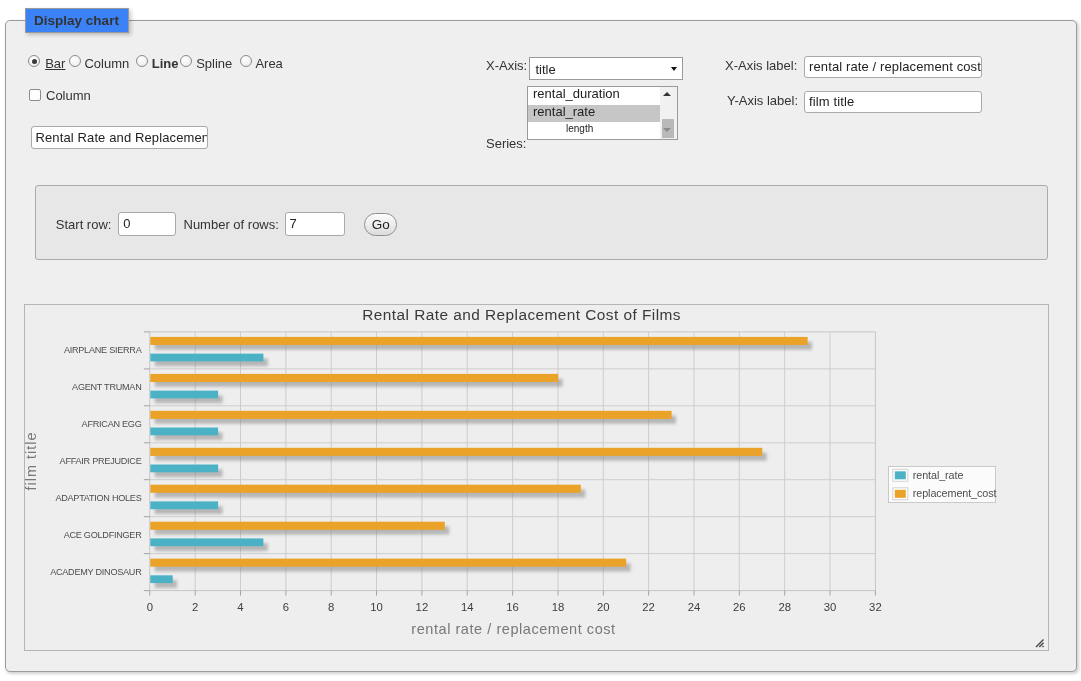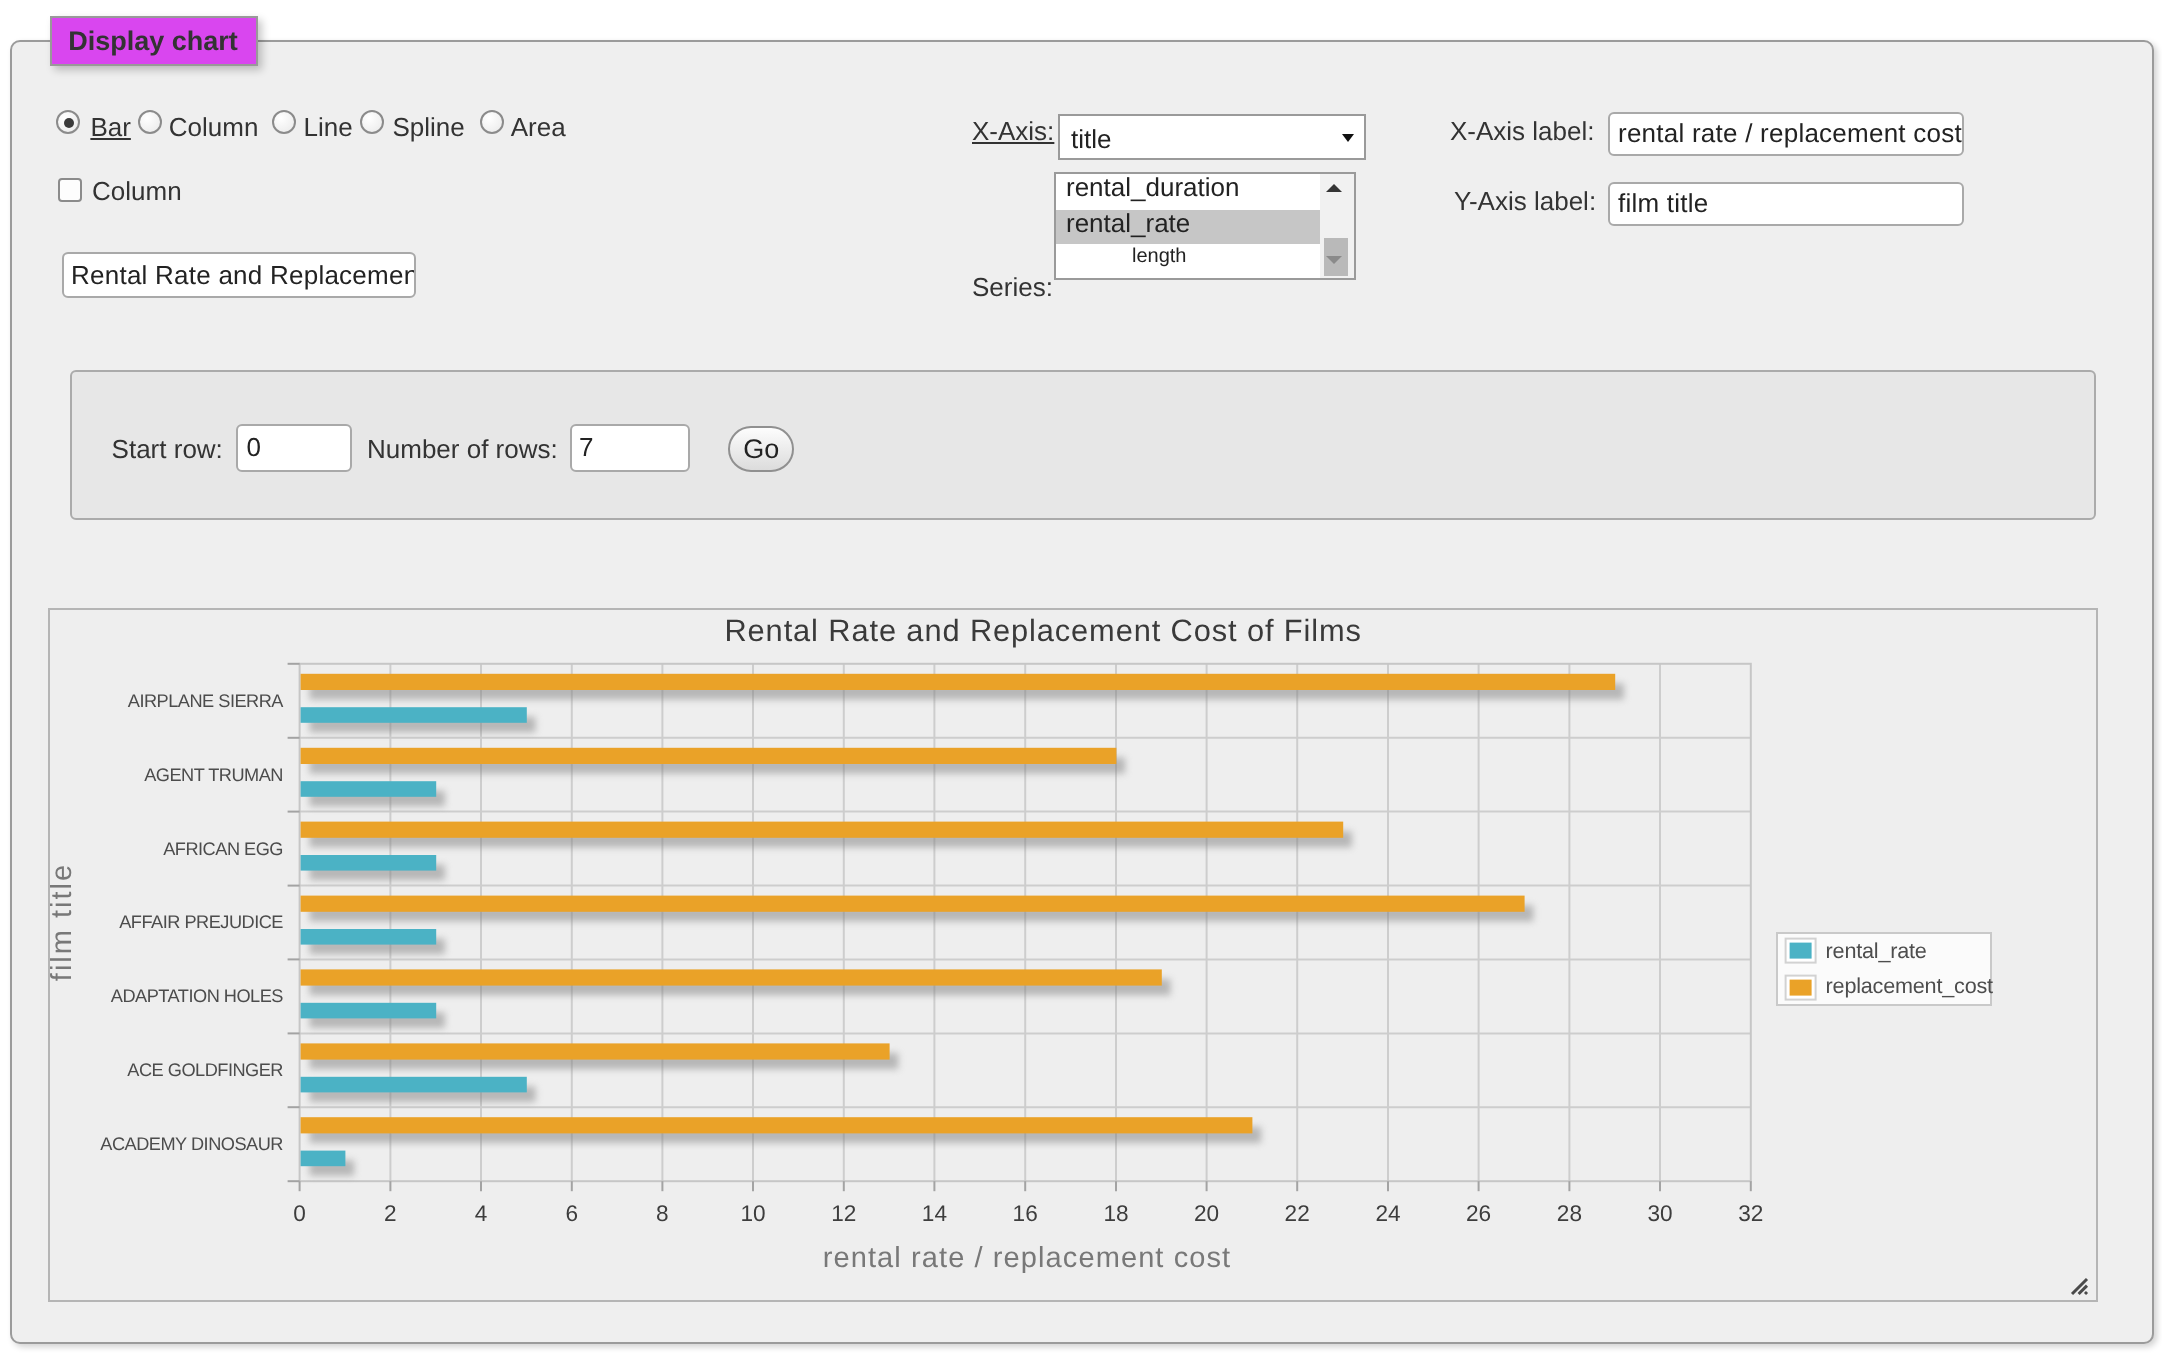--- a/index.html
+++ b/index.html
@@ -11,41 +11,41 @@
   background:radial-gradient(circle at 35% 30%, #ffffff 0%, #ededed 80%); }
 .radio.on::after { content:""; position:absolute; left:2.5px; top:2.5px; width:5px; height:5px;
   border-radius:50%; background:#3a3a3a; }
 .cb { position:absolute; width:12.5px; height:12.5px; border:1px solid #8b8b8b; border-radius:2px;
   background:#fdfdfd; }
 </style></head><body>
 
 <div class="abs" style="left:4.5px; top:19.5px; width:1072.5px; height:652px; background:#efefef;
   border:1px solid #9b9b9b; border-radius:5px; box-shadow:1.5px 1.5px 3px rgba(0,0,0,0.18);"></div>
 
-<div class="abs" style="left:24.5px; top:7.5px; width:104px; height:25px; background:#d946ef;
+<div class="abs" style="left:24.5px; top:7.5px; width:104px; height:25px; background:#3b82f6;
   border:1px solid #999; box-shadow:2px 2px 4px rgba(0,0,0,0.22); text-align:center;
   font-weight:bold; font-size:13.5px; line-height:24px; color:#333;">Display chart</div>
 
 <div class="radio on" style="left:28.2px; top:55.2px;"></div>
 <span class="txt" style="left:45.2px; top:56.9px;text-decoration:underline;">Bar</span>
 <div class="radio" style="left:68.9px; top:55.2px;"></div>
 <span class="txt" style="left:84.4px; top:56.9px;">Column</span>
 <div class="radio" style="left:136.3px; top:55.2px;"></div>
-<span class="txt" style="left:151.8px; top:56.9px;">Line</span>
+<span class="txt" style="left:151.8px; top:56.9px;font-weight:bold;">Line</span>
 <div class="radio" style="left:179.9px; top:55.2px;"></div>
 <span class="txt" style="left:196.2px; top:56.9px;">Spline</span>
 <div class="radio" style="left:239.6px; top:55.2px;"></div>
 <span class="txt" style="left:255.4px; top:56.9px;">Area</span>
 
 <div class="cb" style="left:28.9px; top:88.5px;"></div>
 <span class="txt" style="left:46px; top:88.9px;">Column</span>
 
 <input class="tb" style="left: 30.5px; top: 126px; width: 177px; height: 22.5px;" value="Rental Rate and Replacement Cost of Films">
 
-<span class="txt" style="left:486px; top:58.9px;text-decoration:underline;">X-Axis:</span>
+<span class="txt" style="left:486px; top:58.9px;">X-Axis:</span>
 <div class="abs" style="left:528.5px; top:57px; width:154px; height:23px; background:#fff; border:1px solid #9a9a9a;">
   <span style="position:absolute; left:6px; top:4px; font-size:13px; color:#222;">title</span>
   <span style="position:absolute; right:5px; top:8.6px; width:0; height:0;
     border-left:3.6px solid transparent; border-right:3.6px solid transparent; border-top:4.8px solid #101010;"></span>
 </div>
 
 <div class="abs" style="left:527px; top:85.5px; width:151px; height:54px; background:#fff; border:1px solid #9a9a9a; overflow:hidden;">
   <div style="position:absolute; left:0; top:0.85px; width:132px;">
     <div style="height:17.25px; font-size:13px; line-height:14.2px; padding-left:5px; color:#222;">rental_duration</div>
     <div style="height:17.25px; font-size:13px; line-height:14.2px; padding-left:5px; color:#222; background:#c6c6c6;">rental_rate</div>

